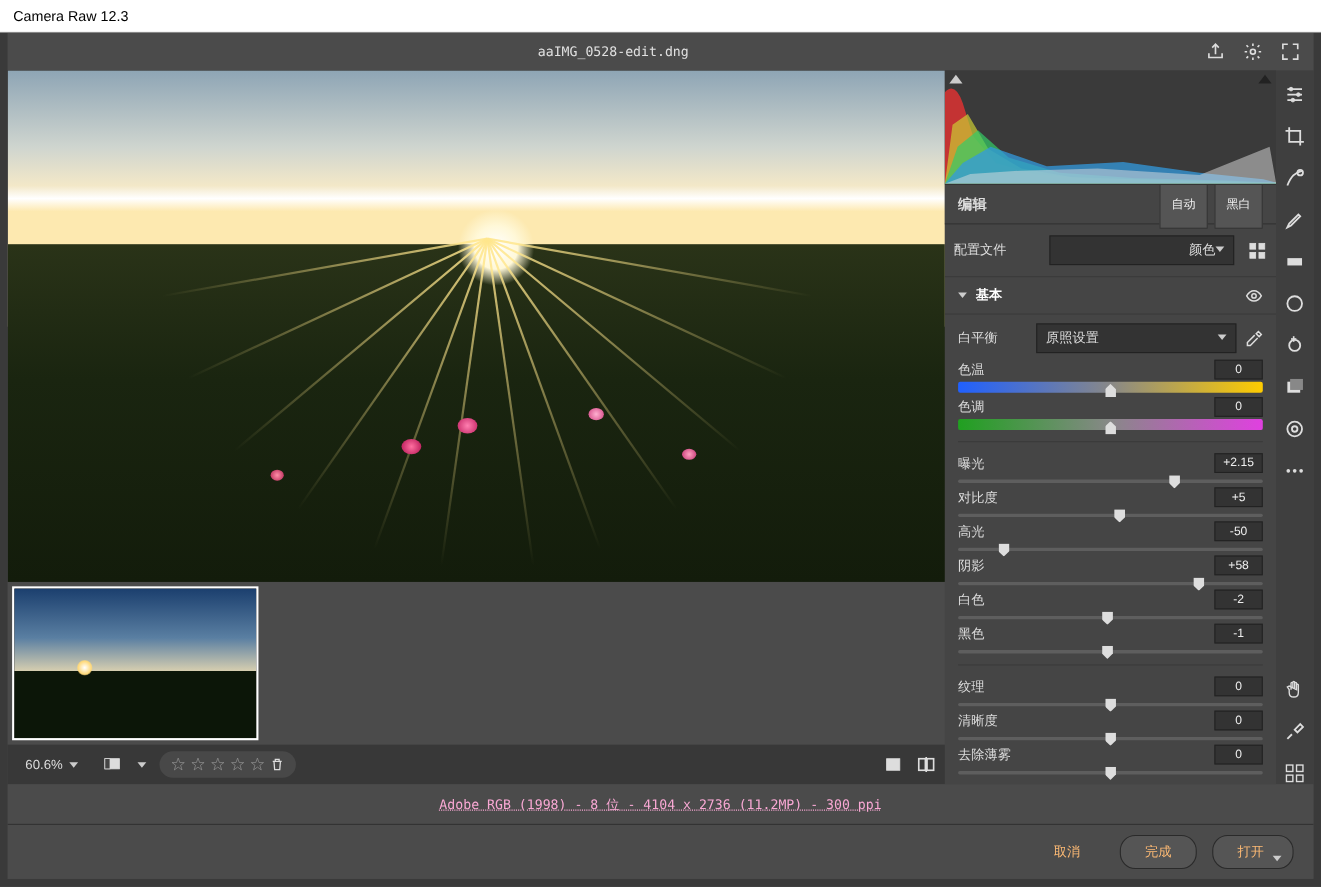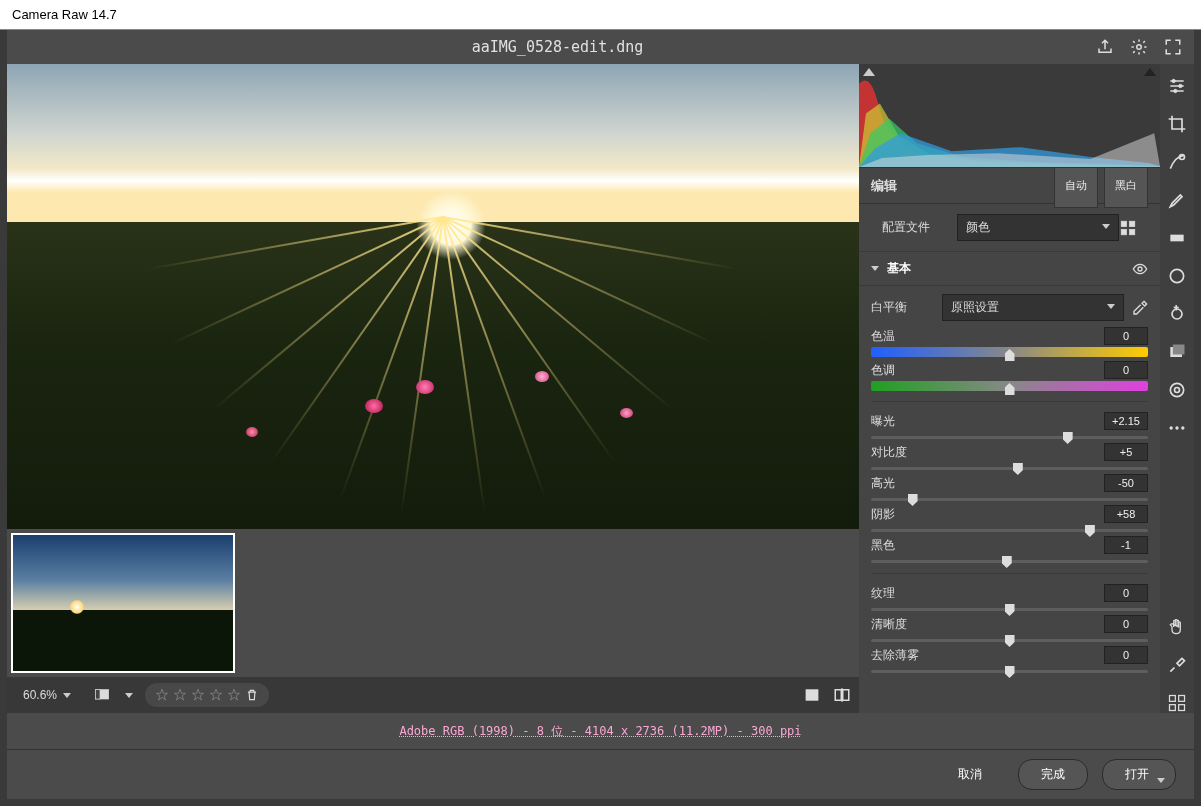--- a/index.html
+++ b/index.html
@@ -1,44 +1,44 @@
 <!DOCTYPE html>
 <html><head>
 <meta charset="utf-8">
 <style>
 * { margin: 0; padding: 0; box-sizing: border-box; font-family: "Segoe UI", Arial, sans-serif; }
 body { background: #3a3a3a; color: #ddd; width: 1201px; height: 806px; overflow: hidden; font-size: 12px; }
 .titlebar { background: #fff; color: #000; height: 30px; display: flex; align-items: center; padding: 0 12px; border-bottom: 1px solid #888; }
 .titlebar span { font-size: 13px; }
 .workarea { position: absolute; top: 30px; left: 7px; right: 7px; bottom: 7px; background: #4b4b4b; display: flex; flex-direction: column; }
 .topbar { height: 34px; background: #4b4b4b; display: flex; align-items: center; padding: 0 12px; }
-.filename { flex: 1; text-align: center; color: #e0e0e0; font-family: "SimSun", monospace; font-size: 15px; }
+.filename { flex: 1; text-align: center; color: #e0e0e0; font-family: "SimSun", monospace; font-size: 12px; }
 .topbar-icons { display: flex; gap: 16px; align-items: center; }
 .icon { width: 18px; height: 18px; fill: #ddd; stroke: #ddd; cursor: pointer; }
 .body-flex { flex: 1; display: flex; min-height: 0; }
 .main-col { flex: 1; display: flex; flex-direction: column; min-width: 0; }
 .preview { flex: 1; background: #3a3a3a; position: relative; overflow: hidden; }
 .filmstrip { height: 148px; background: #4b4b4b; padding: 4px; display: flex; gap: 4px; }
 .thumb { width: 224px; height: 140px; border: 2px solid #fff; background: #2b2b2b; position: relative; overflow: hidden; }
 .bottombar { height: 36px; background: #383838; display: flex; align-items: center; padding: 6px 8px; gap: 12px; }
 .zoom { color: #ddd; padding: 4px 8px; display: flex; align-items: center; gap: 6px; }
 .stars { display: flex; gap: 4px; margin: 0 auto; align-items: center; background:#484848; padding:5px 10px; border-radius:14px;}
 .star { width: 14px; height: 14px; fill: none; stroke: #999; cursor:pointer; }
 .view-icons { display:flex; gap:12px; }
 .infoline { height: 36px; background: #4b4b4b; text-align: center; line-height: 36px; color: #f9a8d4; font-family: "SimSun", monospace; text-decoration: underline dotted; }
 .actionbar { height: 50px; background:#4b4b4b; display:flex; align-items:center; justify-content:flex-end; gap:14px; padding:0 18px; border-top:1px solid #333;}
-.btn { background:#555; border:1px solid #2a2a2a; color:#ffffff; padding:6px 22px; border-radius:14px; font-size:12px; cursor:pointer;}
+.btn { background:#555; border:1px solid #2a2a2a; color:#fdba74; padding:6px 22px; border-radius:14px; font-size:12px; cursor:pointer;}
 .btn.text { background:transparent; border:none; }
 .btn.open { display:flex; align-items:flex-end; gap:8px; padding-right:10px;}
 .side-col { width: 301px; background: #454545; display:flex; flex-direction:column; position:relative;}
 .histogram { height:104px; background:#3a3a3a; position:relative; border-bottom:1px solid #333;}
 .edit-header { height:36px; background:#454545; display:flex; align-items:center; padding:0 12px; gap:6px; border-bottom:1px solid #333;}
 .edit-header .title { flex:1; font-weight:bold; font-size:13px;}
 .toggle-btn { background:#555; border:1px solid #333; color:#eee; padding:14px 10px; font-size:11px; cursor:pointer;}
-.profile-row { display:flex; align-items:center; padding:10px 23px; gap:0; border-bottom:1px solid #3a3a3a;}
+.profile-row { display:flex; align-items:center; padding:10px 8px; gap:12px; border-bottom:1px solid #3a3a3a;text-align:right;}
 .profile-select { flex:1; background:#333; border:1px solid #222; color:#ddd; padding:4px 8px; font-size:12px;margin-left:27px;}
 .section-hdr { display:flex; align-items:center; padding:8px 12px; gap:8px; color:#fff; font-weight:bold; font-size:12px; border-bottom:1px solid #3a3a3a;}
 .section-hdr .spacer{flex:1;}
 .panel-body { padding:8px 12px 12px; }
 .wb-row { display:flex; align-items:center; gap:8px; margin-bottom:6px;}
 .slider-row { margin-top:4px; }
 .slider-label { display:flex; align-items:center; gap:20px;}
 .slider-label .name { flex:1; color:#ddd; }
 .slider-val { width:44px; height:18px; background:#333; border:1px solid #222; color:#eee; font-size:11px; text-align:center; line-height:16px;}
 .slider-track { height:10px; position:relative; margin-top:2px; border-radius:2px;}
@@ -62,21 +62,21 @@
 .t-sun{position:absolute;left:26%;top:48%;width:14px;height:14px;border-radius:50%;background:radial-gradient(circle,#fff,#ffd97a 60%,transparent 80%);}
 .histo-svg{position:absolute;left:0;bottom:0;width:100%;height:100%;}
 .clip-tri{position:absolute;top:4px;width:0;height:0;border-left:6px solid transparent;border-right:6px solid transparent;}
 .caret{display:inline-block;border-left:4px solid transparent;border-right:4px solid transparent;border-top:5px solid #ccc;}
 .grid-icon{width:18px;height:18px;}
 </style>
 </head>
 <body>
 
 <div class="titlebar">
-  <span>Camera Raw 14.7</span>
+  <span>Camera Raw 12.3</span>
 </div>
 
 <div class="workarea">
   <div class="topbar">
     <div class="filename">aaIMG_0528-edit.dng</div>
     <div class="topbar-icons">
       <svg class="icon" viewBox="0 0 24 24">
           <path d="M4 14v5h16v-5M12 3v12M8 7l4-4 4 4" fill="none" stroke-width="2"></path>
         </svg>
       <svg class="icon" viewBox="0 0 24 24">
@@ -269,20 +269,29 @@
                 <div class="slider-label">
                   <span class="name">阴影</span>
                   <span class="slider-val">+58</span>
                 </div>
                 <div class="slider-track plain" style="">
                   <div class="slider-thumb " style="left:79%"></div>
                 </div>
               </div>
               <div class="slider-row">
                 <div class="slider-label">
+                  <span class="name">白色</span>
+                  <span class="slider-val">-2</span>
+                </div>
+                <div class="slider-track plain" style="">
+                  <div class="slider-thumb " style="left:49%"></div>
+                </div>
+              </div>
+              <div class="slider-row">
+                <div class="slider-label">
                   <span class="name">黑色</span>
                   <span class="slider-val">-1</span>
                 </div>
                 <div class="slider-track plain" style="">
                   <div class="slider-thumb " style="left:49%"></div>
                 </div>
               </div>
             </div>
         <div class="divider"></div>
         <div id="sliders-c">

